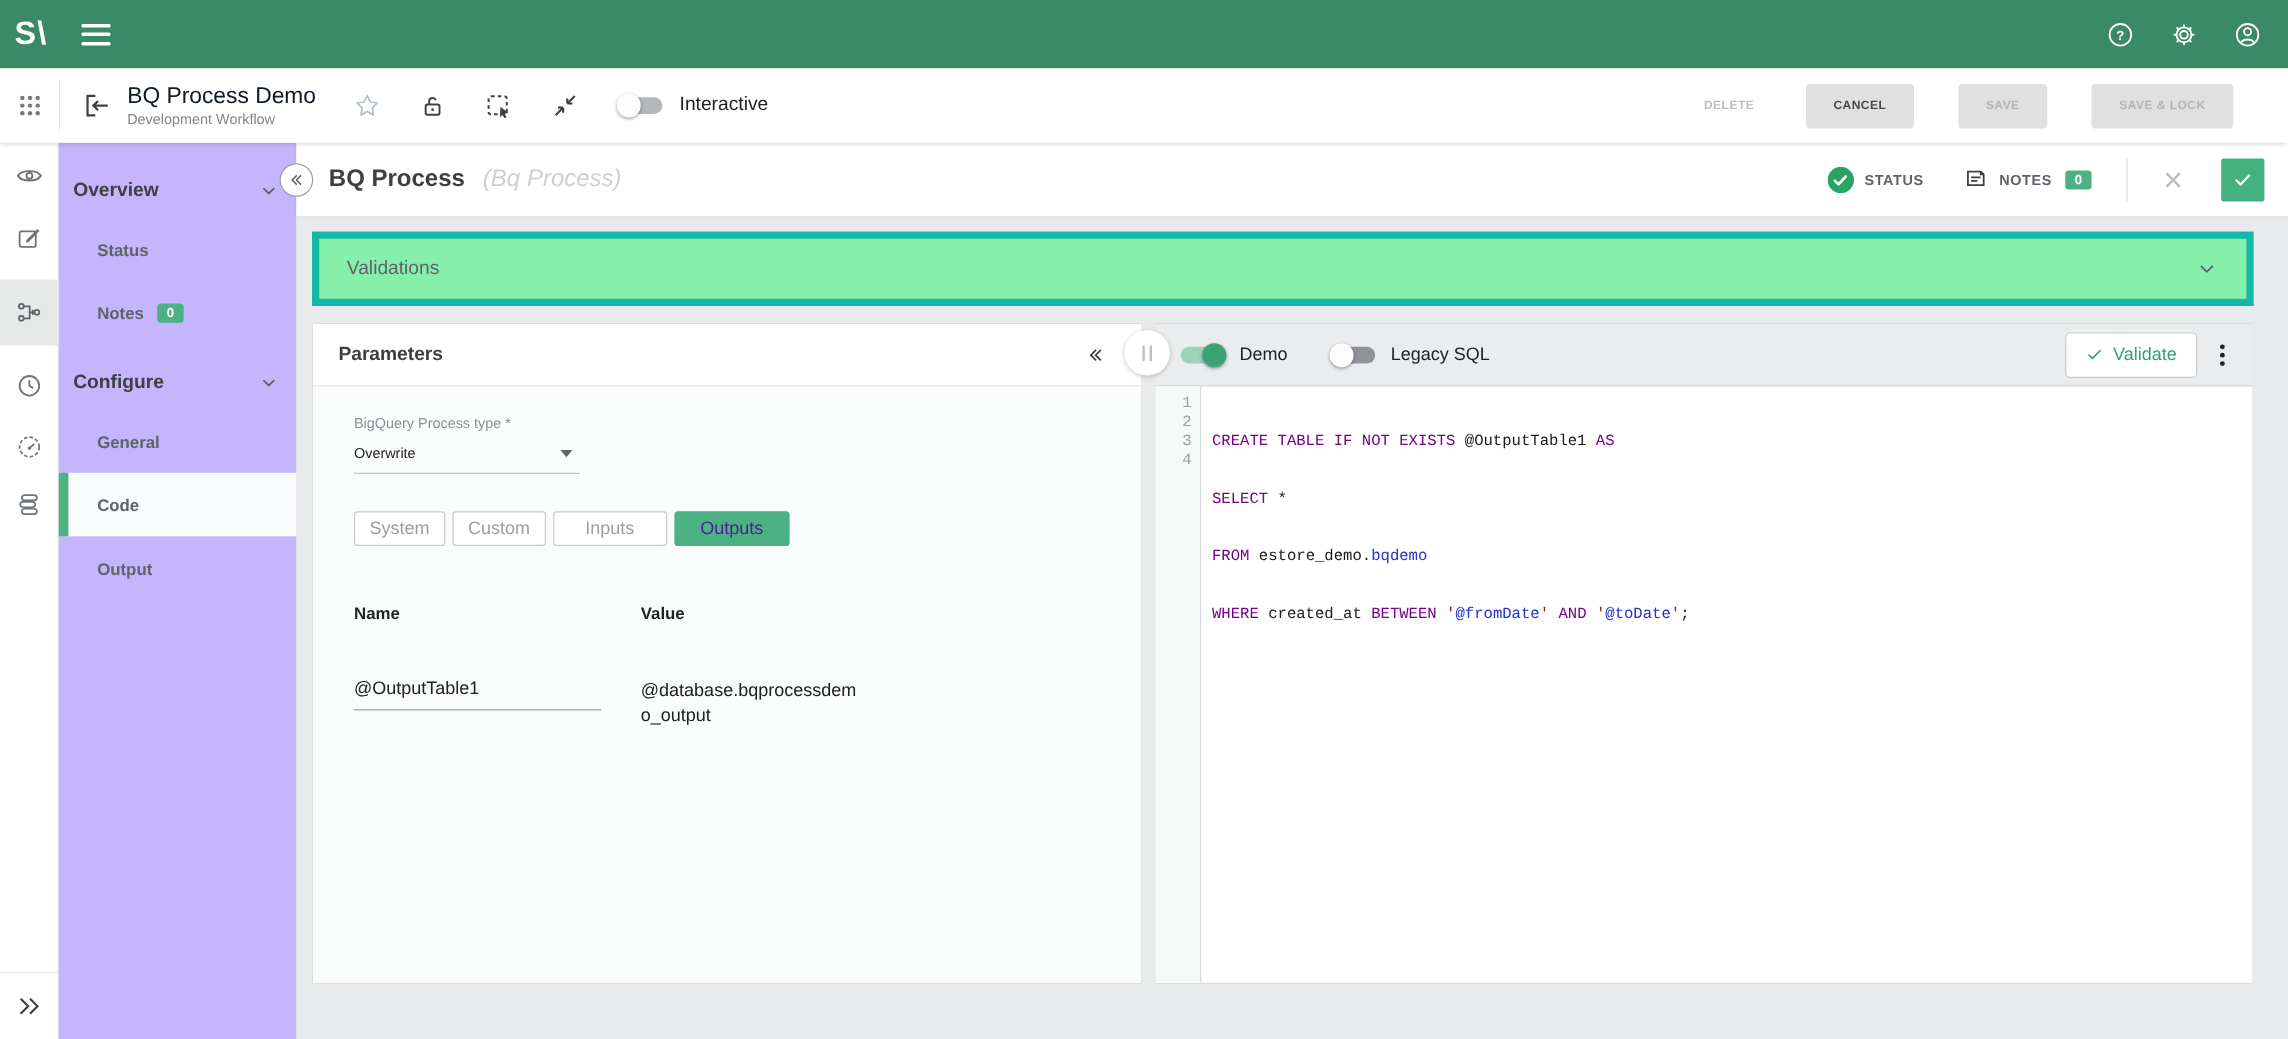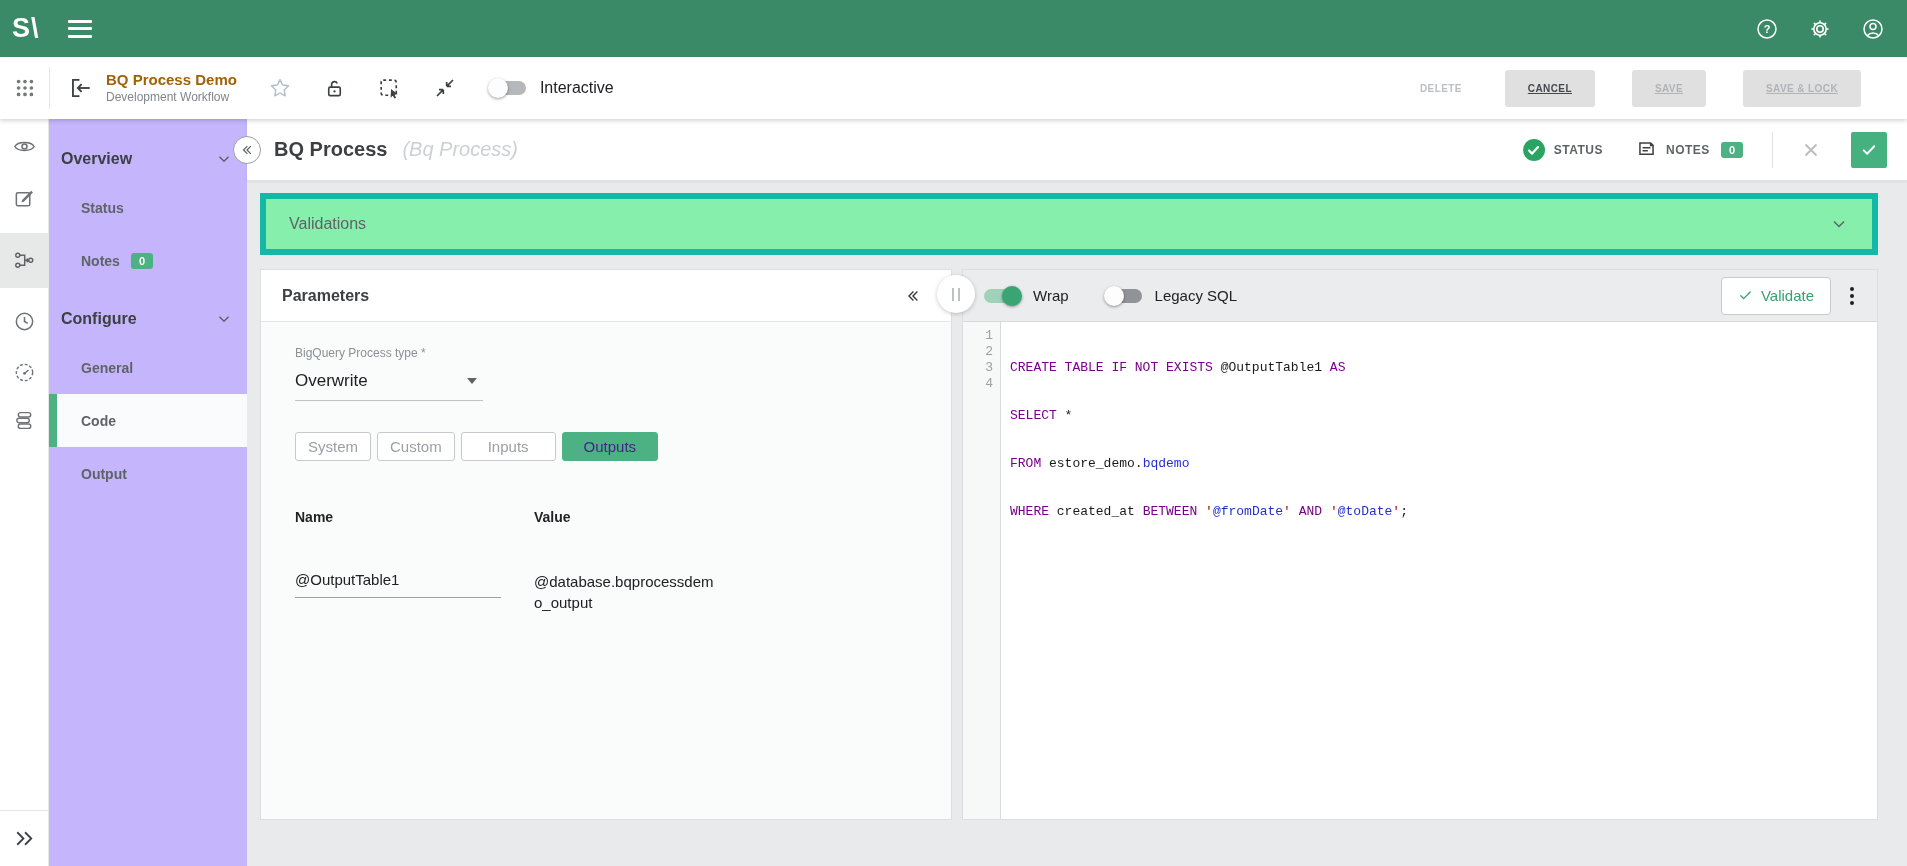--- a/index.html
+++ b/index.html
@@ -14,35 +14,35 @@
   .topbar-right { margin-left:auto; display:flex; align-items:center; gap:29px; }
   .topbar-right svg { display:block; }
 
   
   .toolbar { height:62px; background:#fff; display:flex; align-items:center; position:relative; z-index:6;
     box-shadow:0 2px 4px rgba(0,0,0,0.16); }
   .waffle-wrap { width:49px; display:flex; justify-content:center; }
   .tb-divider { width:1px; height:42px; background:#e2e4e5; }
   .exit-wrap { margin:0 13px 0 17px; }
   .tb-titles { line-height:1.25; }
-  .tb-title { font-size:15px; font-weight:bold; color:#a16207; }
+  .tb-title { font-size:19px; font-weight:normal; color:#0f172a; }
   .tb-subtitle { font-size:12px; color:#80868b; }
   .tb-icon { margin-left:31px; display:flex; align-items:center; }
   .switch { width:36px; height:14px; border-radius:7px; position:relative; flex:none; cursor:pointer; }
   .switch .knob { width:20px; height:20px; border-radius:50%; position:absolute; top:-3px;
     box-shadow:0 1px 3px rgba(0,0,0,0.4); background:#fdfdfd; }
   .switch.off .knob { left:-2px; }
   .switch.on { background:#9fd2b9; }
   .switch.on .knob { right:-2px; background:#3ba474; }
   .tb-toggle { margin-left:33px; background:#b4b8bb; }
   .interactive-label { margin-left:14px; font-size:16px; color:#202124; }
   .tb-buttons { margin-left:auto; display:flex; align-items:center; gap:37px; margin-right:46px; }
   .btn { font-size:10px; font-weight:bold; letter-spacing:0.4px; border:none; cursor:pointer; background:none; font-family:inherit; }
   .btn-plain { color:#bcc0c3; padding:0 6px; }
-  .btn-gray { background:#e0e0e0; border-radius:3px; height:37px; padding:0 23px; display:flex; align-items:center;text-decoration:underline; }
+  .btn-gray { background:#e0e0e0; border-radius:3px; height:37px; padding:0 23px; display:flex; align-items:center; }
   .btn-dark { color:#46494c; }
   .btn-disabled { color:#b0b4b7; }
 
   
   .main { display:flex; height:747px; }
 
   .rail { width:49px; background:#fff; border-right:1px solid #e4e6e7; display:flex; flex-direction:column;
     align-items:center; flex:none; }
   .rail-icon { color:#6e7377; display:flex; justify-content:center; cursor:pointer; }
   .rail-sel { width:100%; background:#e7e9e9; padding:16px 0; display:flex; justify-content:center; }
@@ -93,21 +93,21 @@
     align-items:center; padding:0 30px 0 21px; }
   .params-title { font-size:16px; font-weight:bold; color:#3c4043; }
   .params-header .chev { margin-left:auto; color:#3c4043; display:flex; cursor:pointer; }
   .drag-handle { position:absolute; right:-24px; top:5px; width:38px; height:38px; background:#fff;
     border-radius:50%; box-shadow:0 1px 4px rgba(0,0,0,0.22); z-index:5; display:flex; gap:4px;
     align-items:center; justify-content:center; cursor:col-resize; }
   .drag-handle i { width:2px; height:13px; background:#bdc1c4; }
   .params-body { flex:1; background:#fafbfb; padding:18px 21px 0 34px; }
   .field-label { font-size:12px; color:#8a9095; margin-top:6px; }
   .select-row { width:188px; display:flex; align-items:center; justify-content:space-between;
-    border-bottom:1px solid #bfc3c6; padding:11px 6px 9px 0; font-size:17px; color:#202124; cursor:pointer; }
+    border-bottom:1px solid #bfc3c6; padding:11px 6px 9px 0; font-size:12px; color:#202124; cursor:pointer; }
   .caret-down { width:0; height:0; border-left:5px solid transparent; border-right:5px solid transparent;
     border-top:6px solid #5f6368; }
   .tabs { margin-top:31px; display:flex; gap:6px; }
   .tab { height:29px; border:1px solid #c6cacc; border-radius:3px; background:#fff; color:#9aa0a6;
     font-size:15px; display:flex; align-items:center; padding:0 12px; cursor:pointer; font-family:inherit; }
   .tab.wide { padding:0 26px; }
   .tab.active { background:#4cb183; border-color:#4cb183; color:#4c1d95; padding:0 21px; }
   .cols { display:flex; margin-top:48px; }
   .col-h { font-size:14px; font-weight:bold; color:#1f2124; }
   .col-name { width:239px; }
@@ -410,21 +410,21 @@
             <div class="value-text">@database.bqprocessdemo_output</div>
           </div>
         </div>
       </div>
 
       <div class="editor-card">
         <div class="editor-toolbar">
           <div class="switch on">
               <div class="knob"></div>
             </div>
-          <span class="switch-label">Wrap</span>
+          <span class="switch-label">Demo</span>
           <div class="switch off legacy-toggle">
               <div class="knob"></div>
             </div>
           <span class="switch-label">Legacy SQL</span>
           <button class="validate-btn">
             <svg width="15" height="15" viewBox="0 0 24 24" fill="none" stroke="#33a373" stroke-width="2.2" stroke-linecap="round" stroke-linejoin="round">
                 <path d="M4.5 12.5l4.5 4.5L19.5 6.5"></path>
               </svg>
             <span>Validate</span>
           </button>

